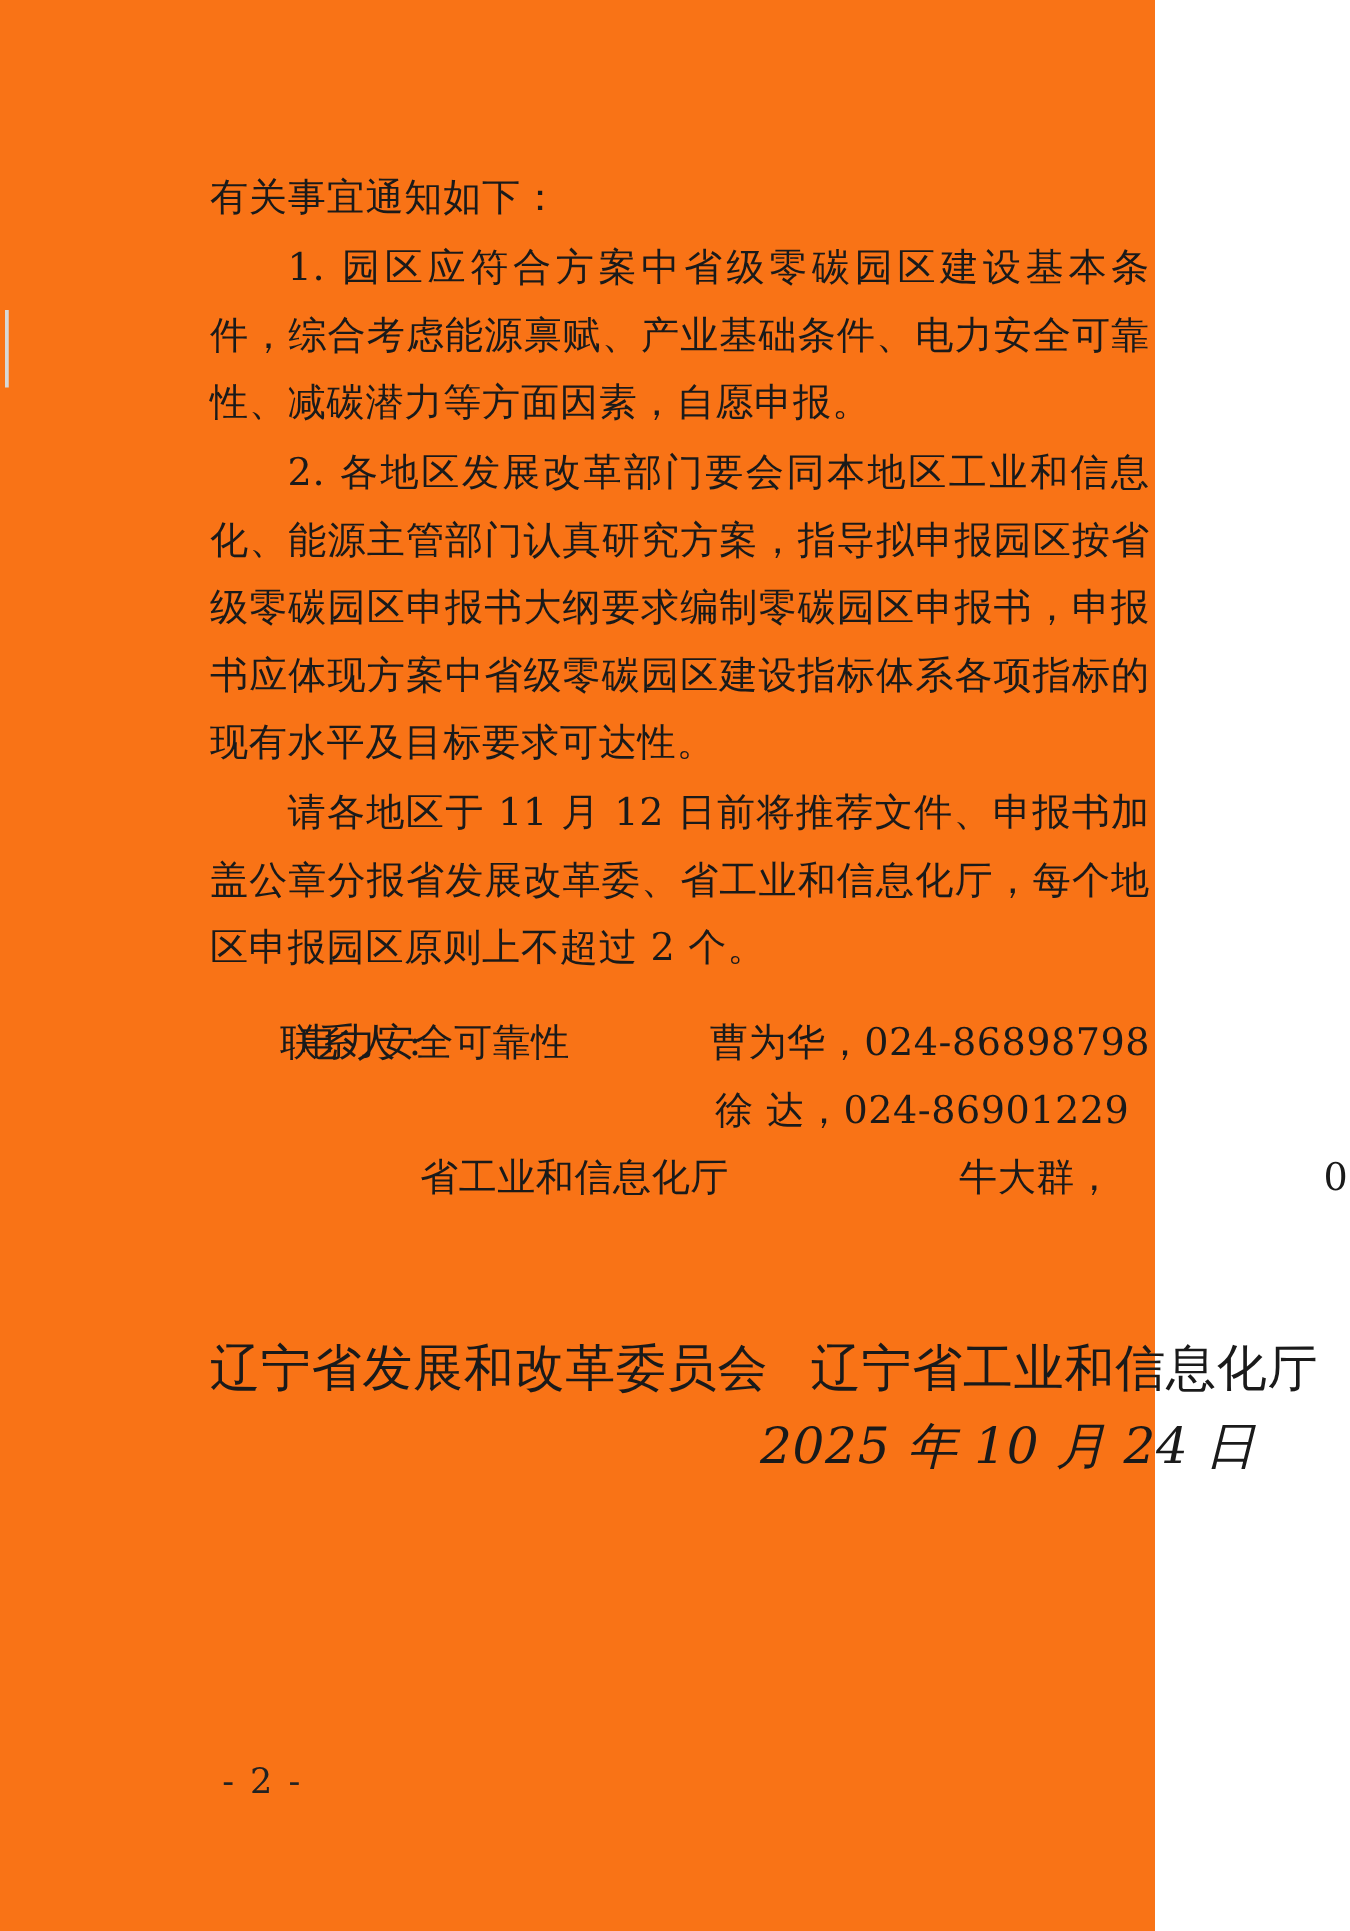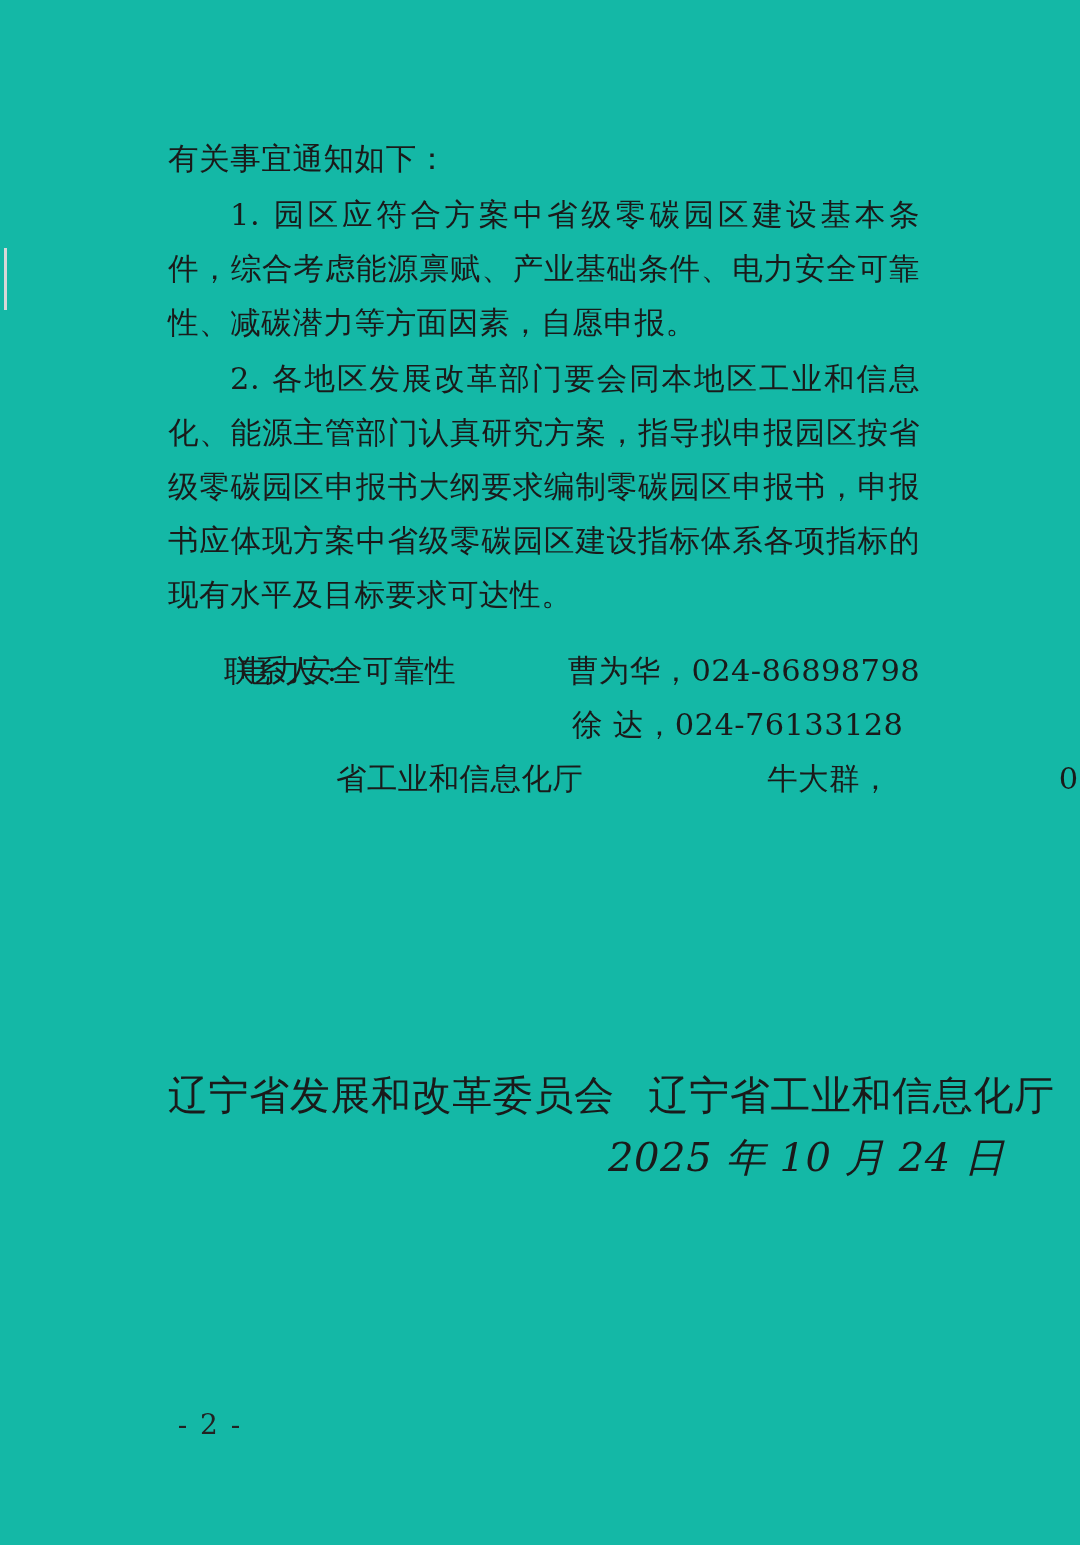--- a/index.html
+++ b/index.html
@@ -12,23 +12,23 @@
     height: 1545px;
     position: relative;
     font-family: "DejaVu Serif", "Liberation Serif", serif;
     color: #1a1a1a;
     overflow: hidden;
   }
   .page {
     position: absolute;
     left: 0;
     top: 0;
-    width: 1080px;
+    width: 924px;
     height: 1545px;
-    background: #14b8a6;
+    background: #f97316;
   }
   .content {
     position: absolute;
     left: 168px;
     top: 132px;
     width: 752px;
   }
   .para {
     font-size: 30.5px;
     line-height: 54px;
@@ -114,33 +114,34 @@
   <div class="edge-mark"></div>
 
   <div class="content">
 
     <p class="para">有关事宜通知如下：</p>
 
     <p class="para indent gap-small">1. 园区应符合方案中省级零碳园区建设基本条件，综合考虑能源禀赋、产业基础条件、电力安全可靠性、减碳潜力等方面因素，自愿申报。</p>
 
     <p class="para indent gap-small">2. 各地区发展改革部门要会同本地区工业和信息化、能源主管部门认真研究方案，指导拟申报园区按省级零碳园区申报书大纲要求编制零碳园区申报书，申报书应体现方案中省级零碳园区建设指标体系各项指标的现有水平及目标要求可达性。</p>
 
+    <p class="para indent gap-small">请各地区于 11 月 12 日前将推荐文件、申报书加盖公章分报省发展改革委、省工业和信息化厅，每个地区申报园区原则上不超过 2 个。</p>
 
     <div class="contact-block">
 
       <div class="contact-row contact-row-1">
         <span class="lead">联系人 : </span>
           <span>电力安全可靠性</span>
         <span class="name">曹为华，</span>
         <span>024-86898798</span>
       </div>
 
       <div class="contact-row contact-row-2">
         <span class="name">徐  达，</span>
-        <span>024-76133128</span>
+        <span>024-86901229</span>
       </div>
 
       <div class="contact-row contact-row-3">
         <span>省工业和信息化厅</span>
         <span style="margin-left:16px">牛大群，</span>
         <span>024-86892792</span>
       </div>
 
     </div>
 

